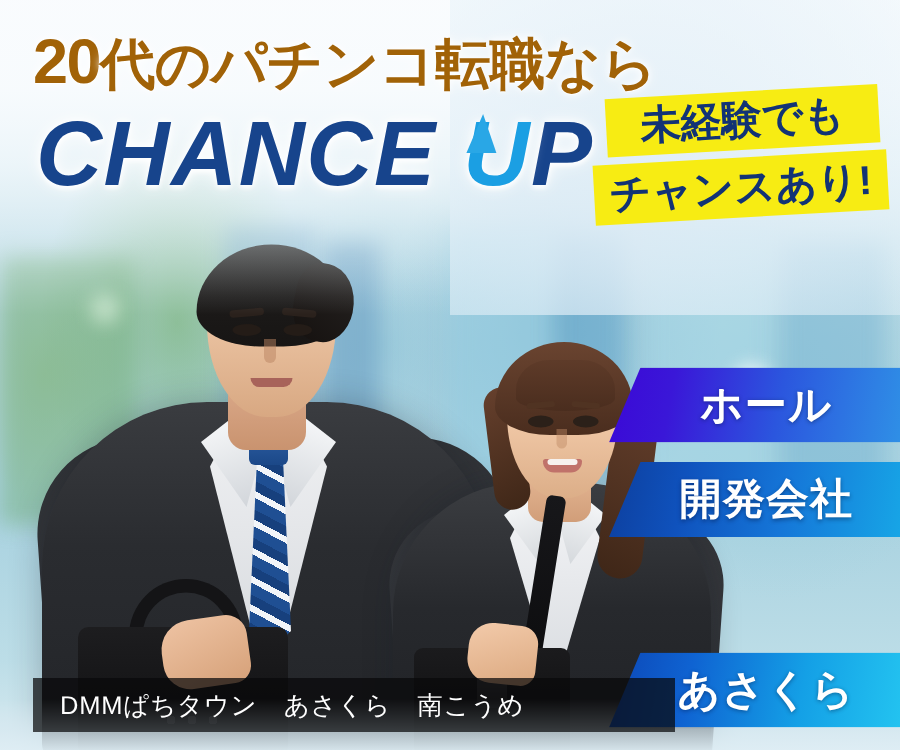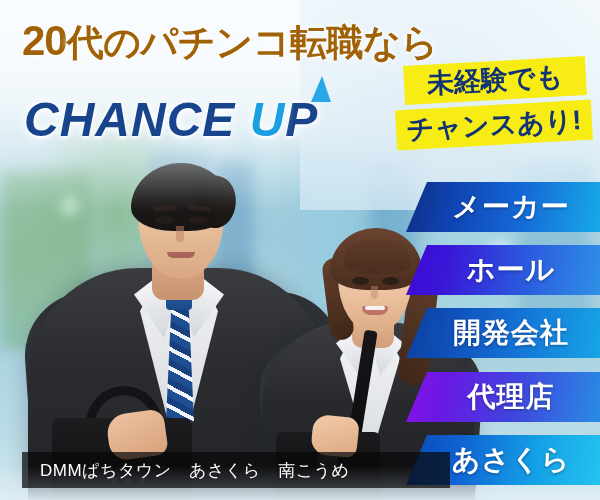--- a/index.html
+++ b/index.html
@@ -154,24 +154,23 @@
   
   .headline{
     position:absolute; left:22px; top:20px; z-index:20;
     font-size:37px; font-weight:bold; color:#a16207;
     letter-spacing:-0.5px; white-space:nowrap; line-height:1;
     text-shadow:0 0 9px rgba(255,255,255,.95),0 0 5px rgba(255,255,255,.95),0 1px 0 rgba(255,255,255,.9);
   }
   .headline .num{font-size:42px; letter-spacing:-1px;}
   .logo{
     position:absolute; left:24px; top:72px; z-index:20;
-    font-size:48px; font-weight:bold; font-style:italic;
+    font-size:61px; font-weight:bold; font-style:italic;
     color:#17448c; letter-spacing:1px; line-height:1; white-space:nowrap;
     text-shadow:0 0 12px rgba(255,255,255,.95),0 0 6px rgba(255,255,255,.9),0 2px 3px rgba(255,255,255,.8);
-    margin-top:24px;
   }
   .logo .up-u{color:#1b9fe3; position:relative;}
   .logo .up-p{color:#17448c;}
   .u-arrow{
     position:absolute; left:313px; top:76px; z-index:21;
     width:0;height:0;
     border-left:7px solid transparent;
     border-right:13px solid transparent;
     border-bottom:26px solid #29a7e6;
     transform:skewX(-9deg);
@@ -291,32 +290,26 @@
   <div class="logo">
     <span>CHANCE </span><span class="up-u">U</span><span class="up-p">P</span>
   </div>
   <div class="u-arrow"></div>
 
   <div class="badge">
     <div class="badge-bar bb1">未経験でも</div>
     <div class="badge-bar bb2">チャンスあり!</div>
   </div>
 
-  <div class="cat cat-0">
-    <span>メーカー</span>
-  </div>
   <div class="cat cat-2">
     <span>開発会社</span>
   </div>
   <div class="cat cat-1">
     <span>ホール</span>
   </div>
-  <div class="cat cat-3">
-    <span>代理店</span>
-  </div>
   <div class="cat cat-4">
     <span>あさくら</span>
   </div>
 
   <div class="credit">
     <span>DMMぱちタウン　あさくら　南こうめ</span>
   </div>
 
 </div>
 

